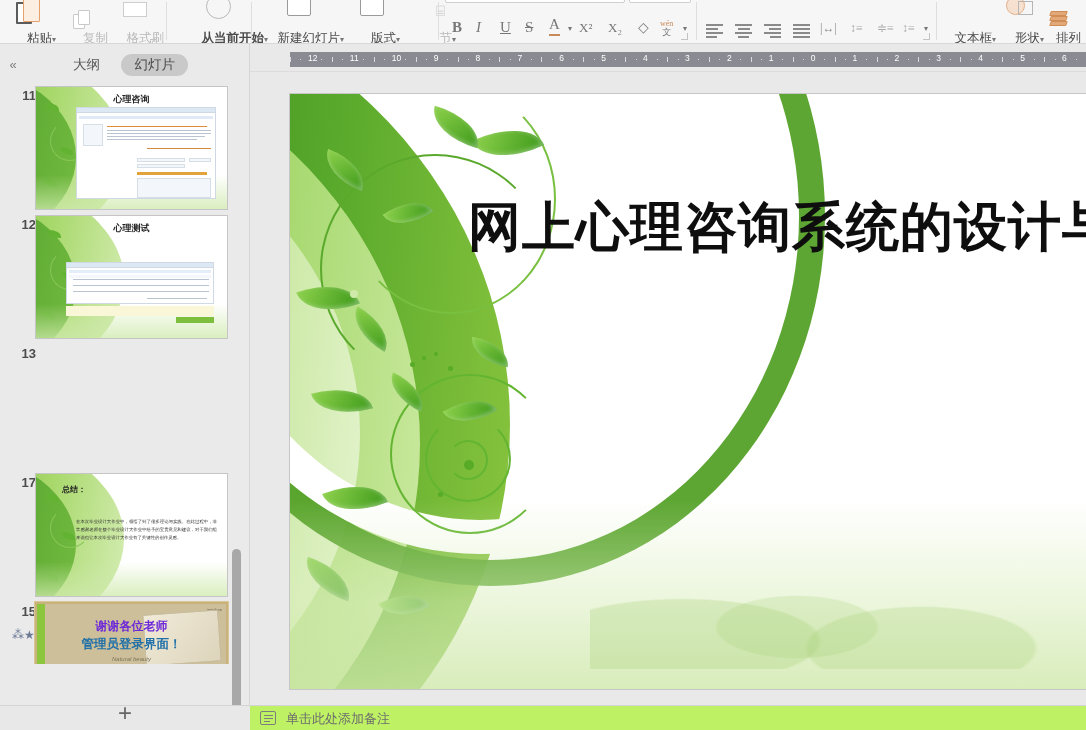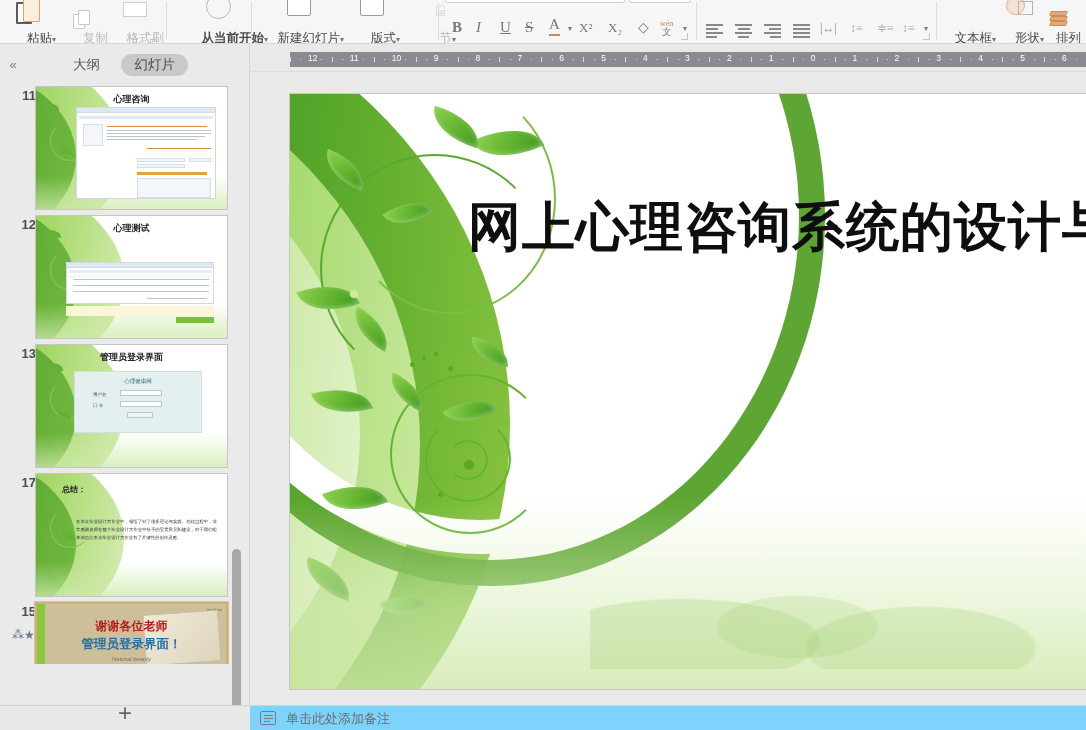--- a/index.html
+++ b/index.html
@@ -163,21 +163,21 @@
   .webmock { position:absolute; background:#fff; border:1px solid #cfd8e3; }
   .wbar { position:absolute; left:0; right:0; height:5px; background:#dce9f5; border-bottom:1px solid #cfd8e3;}
   .wrow { position:absolute; left:2px; right:2px; height:3px; background:#eef3f8; }
   .wline { position:absolute; background:#b9c4d0; height:1px; }
   .wblock { position:absolute; background:#f3f6fa; border:1px solid #d6dee7; }
 
   
   .s15 { position:absolute; inset:0; background:#cdbf9a; }
   .s15 .leftbar { position:absolute; left:0; top:0; bottom:0; width:8px; background:#8cc63f; }
   .s15 .t1 { position:absolute; left:0; right:0; top:14px; text-align:center;
-             font-size:12px; font-weight:bold; color:#b91c1c; }
+             font-size:12px; font-weight:bold; color:#6d28d9; }
   .s15 .t2 { position:absolute; left:0; right:0; top:32px; text-align:center;
              font-size:12.5px; font-weight:bold; color:#1f6fa8; }
   .s15 .brand { position:absolute; right:4px; top:3px; font-size:4px; color:#6b6351; }
   .s15 .book { position:absolute; right:6px; top:8px; width:76px; height:52px;
                background:linear-gradient(135deg,#f0ead8,#ddd4bb); border:1px solid #c7bda0; transform:rotate(-4deg); }
   .s15 .nat { position:absolute; left:0; right:0; top:52px; text-align:center; font-size:6px; color:#7c7458; font-style:italic; }
 
   
   #thumbscroll {
     position:absolute; left:232px; top:505px; width:9px; height:185px;
@@ -285,21 +285,21 @@
   #slidetitle {
     position:absolute; left:178px; top:98px; right:-210px;
     font-size:53px; font-weight:bold; color:#0e0e0e;
     white-space:nowrap; letter-spacing:1px;
     font-family:"DejaVu Sans","Liberation Sans",sans-serif;
   }
 
   
   #notesbar {
     position:absolute; left:250px; top:705px; width:836px; height:25px;
-    background:#7dd3fc; border-top:1px solid #d4d4d4;
+    background:#bef264; border-top:1px solid #d4d4d4;
   }
   #notesicon {
     position:absolute; left:10px; top:5px; width:16px; height:14px;
     border:1.4px solid #7d7d7d; border-radius:2px;
   }
   #notesicon span { position:absolute; left:3px; height:1.3px; background:#7d7d7d; width:9px; }
   #notesicon span:nth-child(1){ top:3px;}
   #notesicon span:nth-child(2){ top:6px;}
   #notesicon span:nth-child(3){ top:9px; width:6px;}
   #notestext {
@@ -517,40 +517,20 @@
             <div class="wline" style="left:6px;top:28px;width:136px;"></div>
             <div class="wline" style="left:80px;top:35px;width:60px;"></div>
           </div>
           <div style="position:absolute;left:30px;top:90px;width:148px;height:10px;background:#faf6d8;"></div>
           <div style="position:absolute;left:140px;top:101px;width:38px;height:6px;background:#7dbe3c;"></div>
         </div>
       </div>
 
       <div class="thumbrow" style="top:260px;">
         <div class="thumbnum">13</div>
-        <div class="thumb">
-          <div class="tbg">
-            <div class="band1"></div>
-              <div class="band2"></div>
-            <div class="swirl"></div>
-            <div class="leaf" style="left:14px;top:18px;"></div>
-            <div class="leaf" style="left:22px;top:66px;"></div>
-            <div class="leaf" style="left:8px;top:98px;"></div>
-            <div class="btm"></div>
-          </div>
-          <div class="ttitle">管理员登录界面</div>
-          <div style="position:absolute;left:38px;top:26px;width:128px;height:62px;background:#e4eff0;border:1px solid #cfe0e2;">
-            <div style="position:absolute;left:0;right:0;top:6px;text-align:center;font-size:5.5px;color:#2d6a72;">心理健康网</div>
-            <div style="position:absolute;left:18px;top:20px;font-size:4.5px;color:#555;">用户名</div>
-            <div style="position:absolute;left:45px;top:18px;width:42px;height:6px;background:#fff;border:1px solid #b9c8ca;"></div>
-            <div style="position:absolute;left:18px;top:31px;font-size:4.5px;color:#555;">口  令</div>
-            <div style="position:absolute;left:45px;top:29px;width:42px;height:6px;background:#fff;border:1px solid #b9c8ca;"></div>
-            <div style="position:absolute;left:52px;top:40px;width:26px;height:6px;background:#eef4f5;border:1px solid #b9c8ca;"></div>
-          </div>
-        </div>
       </div>
 
       <div class="thumbrow" style="top:389px;">
         <div class="thumbnum">17</div>
         <div class="thumb">
           <div class="tbg">
             <div class="band1"></div>
               <div class="band2"></div>
             <div class="swirl"></div>
             <div class="leaf" style="left:10px;top:20px;"></div>

